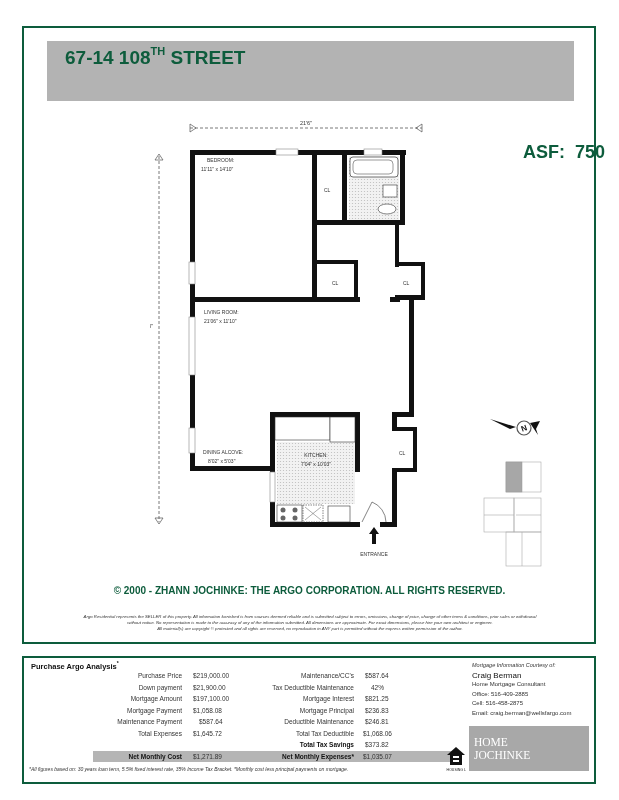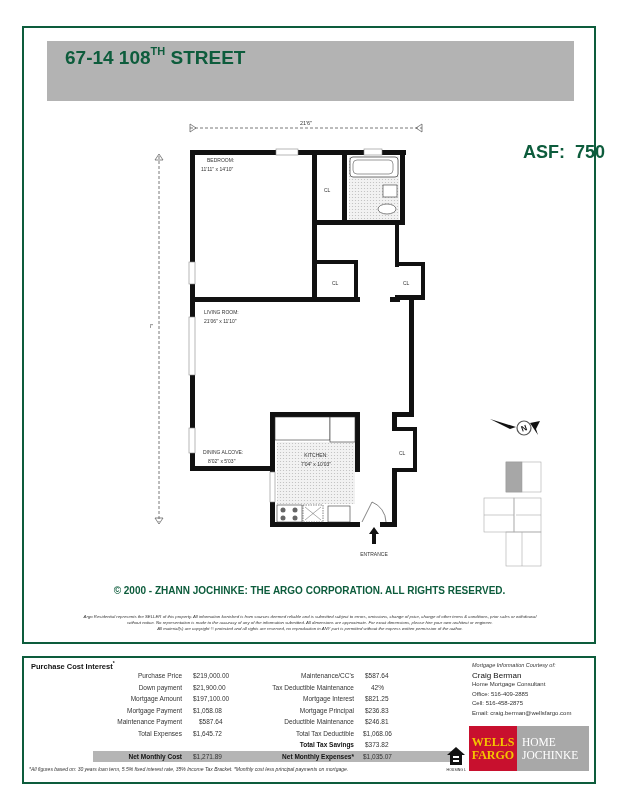--- a/index.html
+++ b/index.html
@@ -160,21 +160,21 @@
   <rect x="24" y="2" width="16" height="30" fill="#a7a7a7" stroke="#999" stroke-width="0.5"></rect>
 </svg>
 
 <div class="copyright">© 2000 - ZHANN JOCHINKE: THE ARGO CORPORATION. ALL RIGHTS RESERVED.</div>
 <div class="disclaimer">
   <div>Argo Residential represents the SELLER of this property. All information furnished is from sources deemed reliable and is submitted subject to errors, omissions, change of price, change of other terms &amp; conditions, prior sales or withdrawal</div>
   <div>without notice. No representation is made to the accuracy of any of the information submitted. All dimensions are approximate. For exact dimensions, please hire your own architect or engineer.</div>
   <div>All material(s) are copyright © protected and all rights are reserved, no reproduction in ANY part is permitted without the express written permission of the author.</div>
 </div>
 
-<div class="pca-title"><span>Purchase Cost Interest</span><sup>*</sup></div>
+<div class="pca-title"><span>Purchase Argo Analysis</span><sup>*</sup></div>
 
 <div>
   <div class="row lab" style="left:90px;top:672px;width:92px">Purchase Price</div>
   <div class="row" style="left:193px;top:672px">$219,000.00</div>
   <div class="row lab" style="left:90px;top:684px;width:92px">Down payment</div>
   <div class="row" style="left:193px;top:684px">$21,900.00</div>
   <div class="row lab" style="left:90px;top:695px;width:92px">Mortgage Amount</div>
   <div class="row" style="left:193px;top:695px">$197,100.00</div>
   <div class="row lab" style="left:90px;top:707px;width:92px">Mortgage Payment</div>
   <div class="row" style="left:193px;top:707px">$1,058.08</div>
@@ -219,21 +219,17 @@
 </div>
 
 <svg class="eho" viewBox="0 0 20 28">
   <polygon points="10,2 1,10 4,10 4,20 16,20 16,10 19,10" fill="#111"></polygon>
   <rect x="7" y="11" width="6" height="2" fill="#fff"></rect>
   <rect x="7" y="15" width="6" height="2" fill="#fff"></rect>
   <text x="10" y="26" font-size="3.5" text-anchor="middle" fill="#111" font-family="Liberation Sans, sans-serif">EQUAL HOUSING LENDER</text>
 </svg>
 
 <div class="wf-logo">
-  <div class="wf-red">
-    <span>WELLS</span>
-    <span>FARGO</span>
-  </div>
   <div class="wf-grey">
     <span>HOME</span>
     <span>JOCHINKE</span>
   </div>
 </div>
 
 </body></html>

